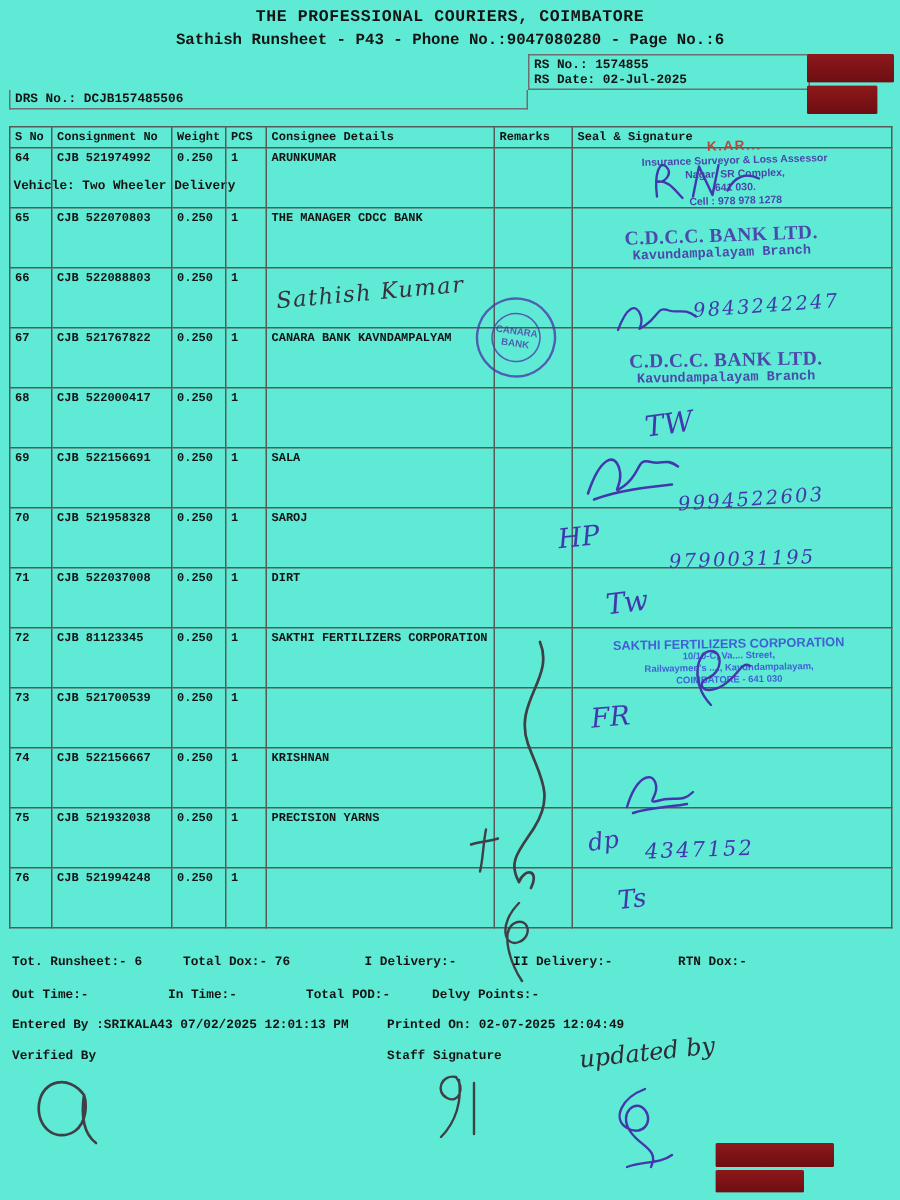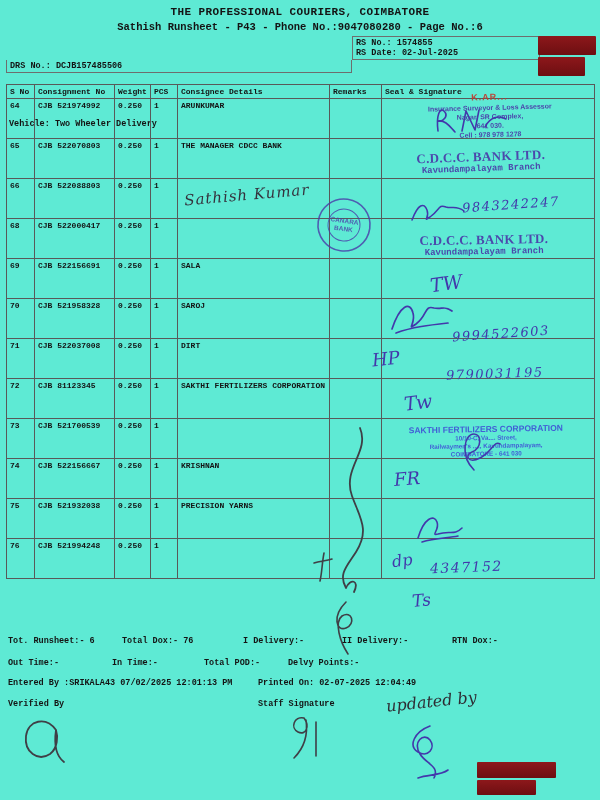--- a/index.html
+++ b/index.html
@@ -142,20 +142,29 @@
         <tr>
           <td>66</td>
           <td>CJB 522088803</td>
           <td>0.250</td>
           <td>1</td>
           <td></td>
           <td></td>
           <td></td>
         </tr>
         <tr>
+          <td>67</td>
+          <td>CJB 521767822</td>
+          <td>0.250</td>
+          <td>1</td>
+          <td>CANARA BANK KAVNDAMPALYAM</td>
+          <td></td>
+          <td></td>
+        </tr>
+        <tr>
           <td>68</td>
           <td>CJB 522000417</td>
           <td>0.250</td>
           <td>1</td>
           <td></td>
           <td></td>
           <td></td>
         </tr>
         <tr>
           <td>69</td>

